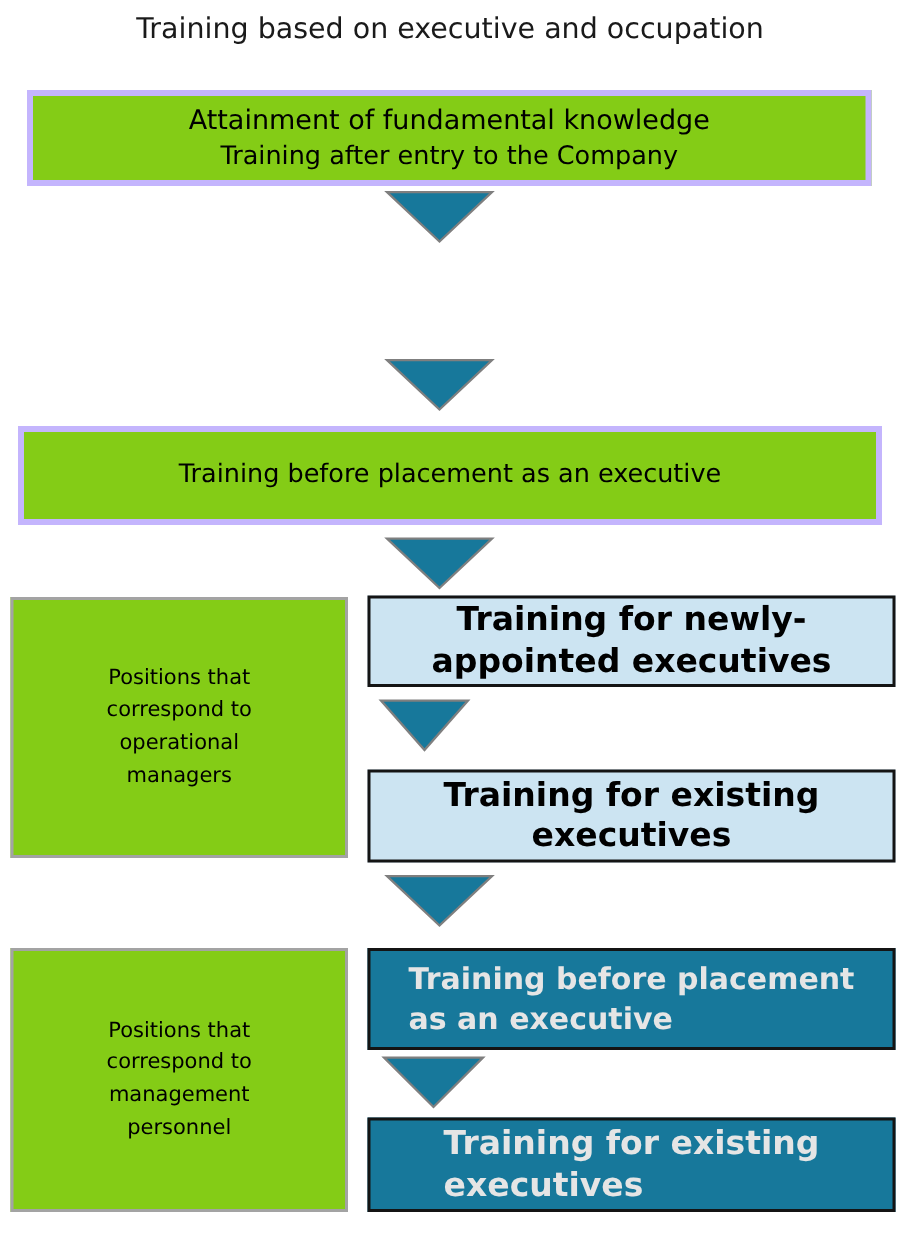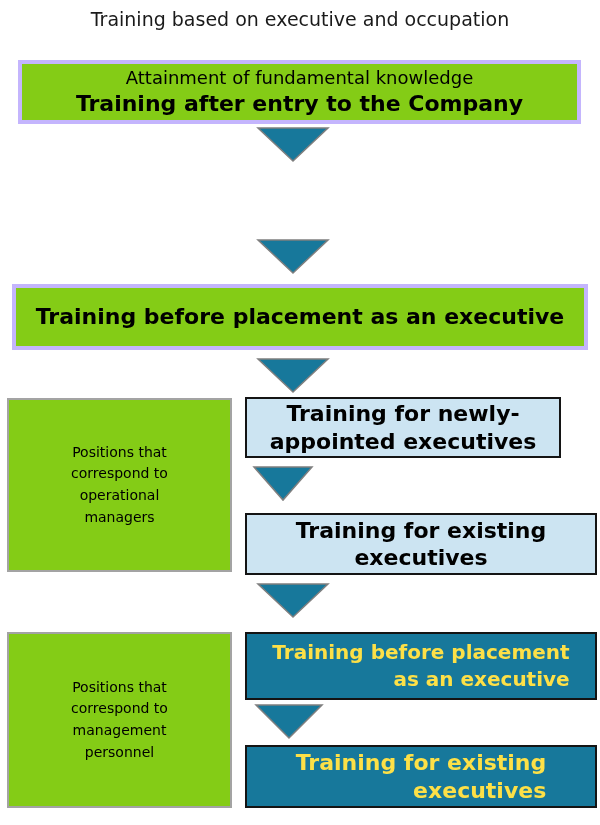--- a/index.html
+++ b/index.html
@@ -11,44 +11,44 @@
   .title {
     position:absolute; top:8px; left:0; width:600px;
     text-align:center; font-size:19px; color:#1a1a1a;
   }
   .wbox {
     position:absolute; box-sizing:border-box; background:#84cc16;
     border:4px solid #c4b5fd; display:flex; flex-direction:column;
     justify-content:center; align-items:center; text-align:center;
   }
   .wbox .sub  { font-size:18px; line-height:1.35; }
-  .wbox .main { font-size:22px; font-weight:bold; line-height:1.25; }
+  .wbox .main { font-size:17px; font-weight:normal; line-height:1.25; }
   .box1 { left:18px;  top:60px;  width:563px; height:64px; }
   .box2 { left:12px;  top:172px; width:576px; height:59px; }
   .box3 { left:12px;  top:284px; width:576px; height:66px; }
   .gbox {
     position:absolute; box-sizing:border-box; background:#84cc16;
     border:2px solid #A3A3A3; display:flex; align-items:center; justify-content:center;
     text-align:center; font-size:14px; line-height:1.55; white-space:pre-line;
   }
   .gbox1 { left:7px; top:398px; width:225px; height:174px; }
   .gbox2 { left:7px; top:632px; width:225px; height:176px; }
   .bbox {
     position:absolute; box-sizing:border-box; background:#CCE4F2;
     border:2px solid #141414; color:#000; font-weight:bold; font-size:22px;
     line-height:1.25; white-space:pre-line; display:flex; align-items:center;
     justify-content:center; text-align:center;
   }
-  .bbox1 { left:245px; top:397px; width:316px; height:61px; }
+  .bbox1 { left:245px; top:397px; width:352px; height:61px; }
   .bbox2 { left:245px; top:513px; width:352px; height:62px; }
   .tbox {
     position:absolute; box-sizing:border-box; background:#17789B;
-    border:2px solid #141414; color:#fde047; font-weight:bold;
+    border:2px solid #141414; color:#e5e5e5; font-weight:bold;
     white-space:pre-line; display:flex; align-items:center; justify-content:center;
-    text-align:right;
+    text-align:left;
   }
   .tbox1 { left:245px; top:632px; width:352px; height:68px; font-size:20px; line-height:1.35; }
   .tbox2 { left:245px; top:745px; width:352px; height:63px; font-size:22px; line-height:1.25; }
   .arrow { position:absolute; display:block; }
   .arrow1 { left:256px; top:127px; }
   .arrow2 { left:256px; top:239px; }
   .arrow3 { left:256px; top:358px; }
   .arrow4 { left:252px; top:466px; }
   .arrow5 { left:256px; top:583px; }
   .arrow6 { left:254px; top:704px; }

